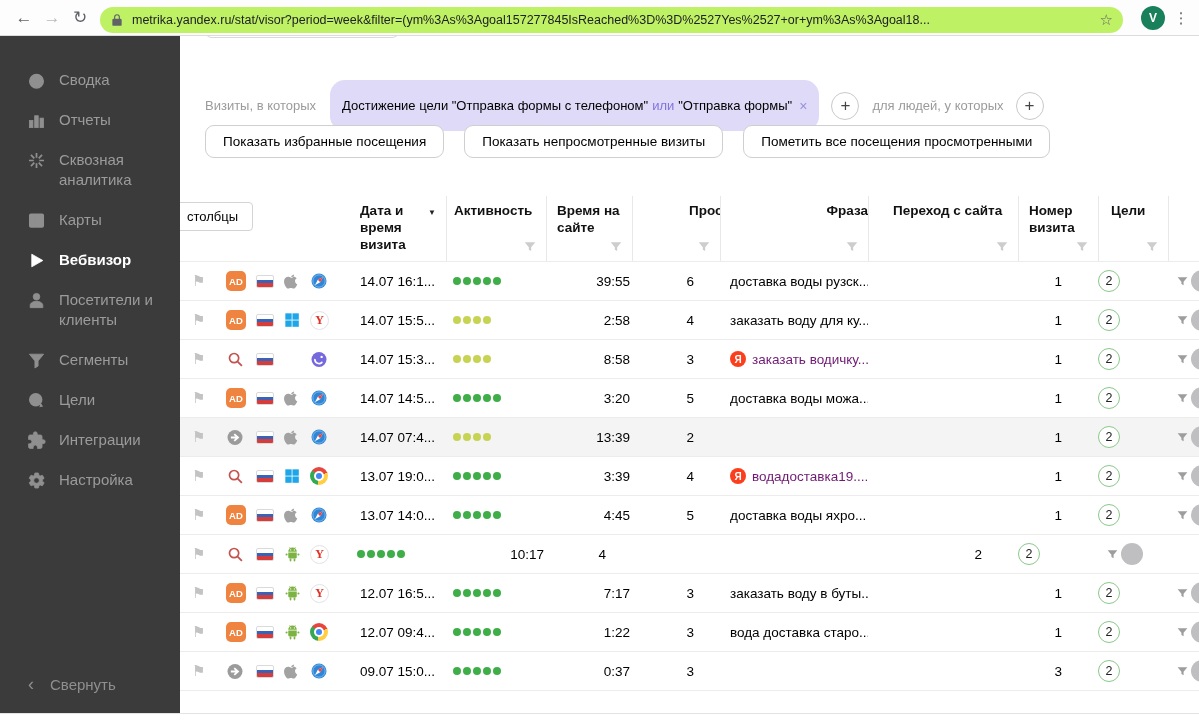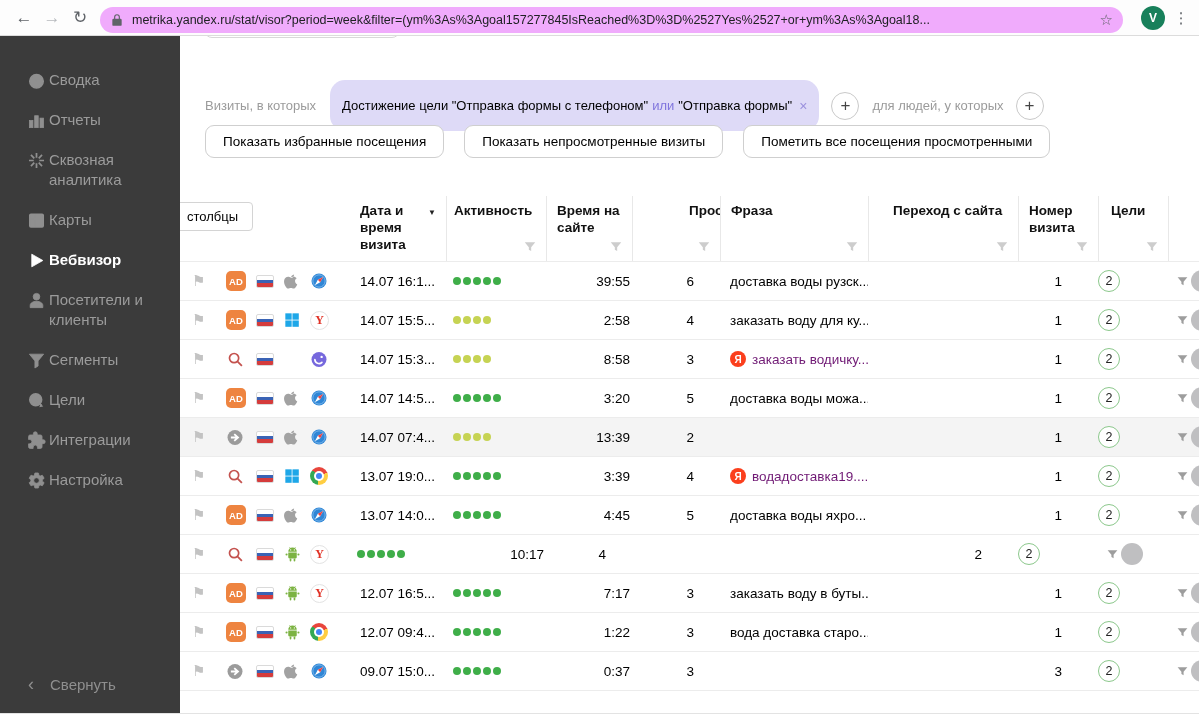--- a/index.html
+++ b/index.html
@@ -5,36 +5,36 @@
   * { box-sizing: border-box; margin: 0; padding: 0; }
   html,body { width:1199px; height:725px; overflow:hidden; background:#fff;
     font-family:"Liberation Sans", sans-serif; position:relative; }
 
   
   .browser-bar { position:absolute; top:0; left:0; right:0; height:36px; background:#fdfdfd;
     border-bottom:1px solid #dcdcdc; display:flex; align-items:center; padding:0 10px; z-index:40; }
   .nav-ic { width:28px; height:28px; display:flex; align-items:center; justify-content:center;
     font-size:17px; color:#5f6368; cursor:pointer; }
   .nav-ic.dim { color:#b6b9bd; }
-  .omnibox { flex:1; height:26px; margin:4px 10px 0 6px; background:#f0abfc; border-radius:13px;
+  .omnibox { flex:1; height:26px; margin:4px 10px 0 6px; background:#bef264; border-radius:13px;
     display:flex; align-items:center; padding:0 10px; overflow:hidden; }
   .lock-ic { width:14px; height:14px; margin-right:8px; flex:none; }
   .url-text { font-size:12.5px; color:#202124; white-space:nowrap; overflow:hidden; flex:1; }
   .star-ic { font-size:15px; color:#5f6368; margin-left:8px; flex:none; cursor:pointer; }
   .avatar { width:24px; height:24px; border-radius:50%; background:#18805b; color:#fff; font-size:12px;
     font-weight:bold; display:flex; align-items:center; justify-content:center; margin:0 8px; cursor:pointer; }
   .kebab { font-size:15px; color:#5f6368; width:16px; text-align:center; cursor:pointer; }
 
   
   .sidebar { position:absolute; top:36px; left:0; width:180px; height:677px; background:#3b3b3b;
     z-index:30; padding-top:24px; }
   .side-item { display:flex; align-items:flex-start; padding:10px 8px 10px 27px; cursor:pointer; }
   .side-item .s-ic { width:19px; height:19px; flex:none; margin-top:1px; }
   .side-item .s-ic svg { width:19px; height:19px; fill:#8f8f8f; stroke:#8f8f8f; }
-  .side-item .s-label { margin-left:3px; font-size:15px; color:#9b9b9b; line-height:20px; width:112px; }
+  .side-item .s-label { margin-left:13px; font-size:15px; color:#9b9b9b; line-height:20px; width:112px; }
   .side-item.active .s-label { color:#fff; font-weight:bold; }
   .side-item.active .s-ic svg { fill:#fff; stroke:#fff; }
   .collapse { position:absolute; bottom:18px; left:28px; display:flex; align-items:center; cursor:pointer; }
   .collapse .chev { color:#8f8f8f; font-size:18px; margin-right:16px; }
   .collapse .c-label { color:#8f8f8f; font-size:15px; }
 
   .page-bottom-line { position:absolute; top:713px; left:0; width:1199px; height:1px; background:#e3e3e3; z-index:35; }
 
   
   .main { position:absolute; top:36px; left:180px; right:0; bottom:0; background:#fff; overflow:hidden; }
@@ -66,21 +66,21 @@
   .grid { display:grid;
     grid-template-columns:34px 30px 27px 27px 40px 96px 100px 86px 88px 148px 150px 80px 70px 60px;
     padding-left:12px; }
   .thead { height:65px; position:relative; }
   .th { position:relative; font-size:13.5px; font-weight:bold; color:#111; line-height:17px; padding-top:6px; }
   .th.sep { border-left:1px solid #e8e8e8; }
   .th.c-date { padding-left:10px; padding-right:18px; }
   .th.c-act { padding-left:7px; }
   .th.c-time { padding-left:10px; }
   .th.c-views { padding-left:56px; overflow:hidden; white-space:nowrap; }
-  .th.c-phrase { padding-left:10px; }
+  .th.c-phrase { padding-left:10px;text-align:right; }
   .th.c-ref { padding-left:24px; }
   .th.c-visit { padding-left:10px; }
   .th.c-goals { padding-left:12px; }
   .sort-ic { position:absolute; top:8px; right:10px; font-size:8px; color:#222; }
   .hdr-funnel { position:absolute; bottom:7px; right:9px; width:14px; height:14px; cursor:pointer; }
   .hdr-funnel svg { width:14px; height:14px; fill:#cdcdcd; }
 
   .tbody { border-bottom:1px solid #ececec; }
   .tr { height:39px; border-top:1px solid #ececec; align-items:center; font-size:13.5px; color:#000; }
   .tr.hl { background:#f4f4f4; }

